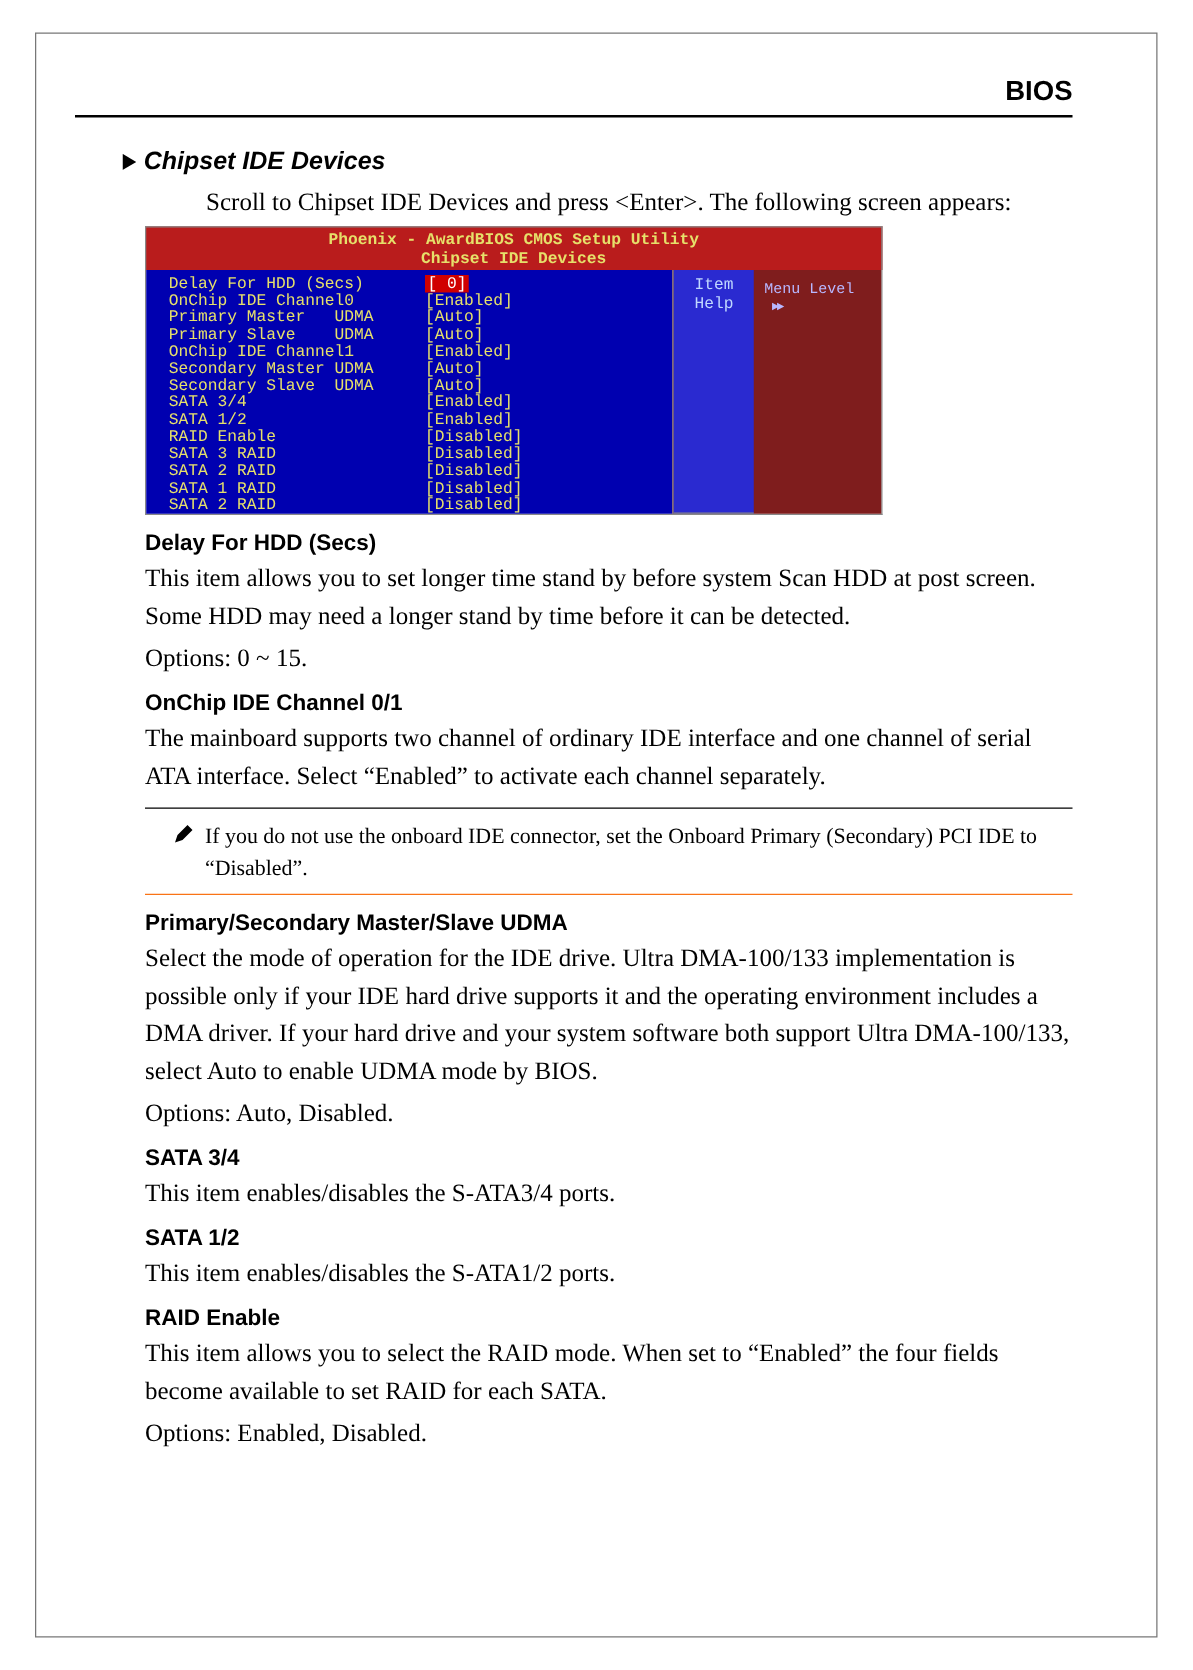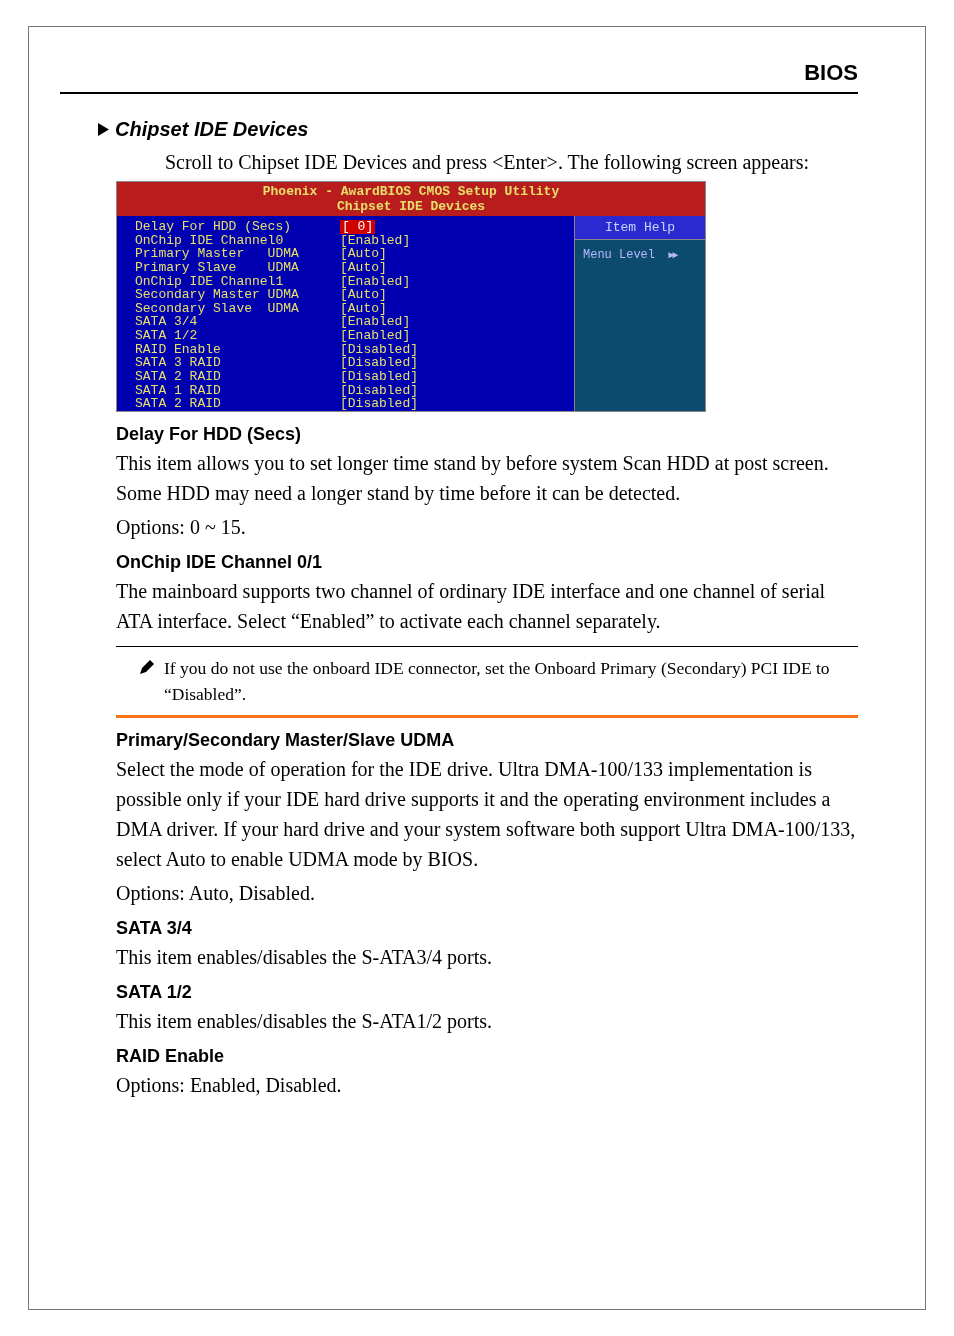--- a/index.html
+++ b/index.html
@@ -69,25 +69,25 @@
     border: 1px solid #888;
     border-top: none;
   }
   .bios-left {
     background: #0000b0;
     flex: 1;
     padding: 4px 8px 0 18px;
     min-height: 185px;
   }
   .bios-right {
-    background: #0c4a6e;
-    width: 131px;
+    background: #7f1d1d;
+    width: 167px;
     border-left: 1px solid #888;
     display: flex;
-    flex-direction: column;
+    flex-direction: row;
   }
   .bios-right-head {
     background: #2a2ad0;
     text-align: center;
     padding: 4px 0;
     color: #c0d8ff;
     border-bottom: 1px solid #888;
   }
   .bios-right-body {
     padding: 8px 8px;
@@ -119,21 +119,21 @@
     margin-top: 10px;
     margin-bottom: 3px;
   }
   .body-text {
     font-size: 20px;
     line-height: 1.5;
     margin-bottom: 4px;
   }
   .note-block {
     border-top: 1px solid #000;
-    border-bottom: 3px solid #f97316;
+    border-bottom: 1px solid #f97316;
     padding: 8px 0 8px 22px;
     margin: 10px 0 12px 0;
     font-size: 17.5px;
     line-height: 1.5;
     display: flex;
     gap: 8px;
   }
   .pencil-icon { flex-shrink: 0; margin-top: 3px; }
   .pencil-icon svg { display: block; }
 
@@ -271,17 +271,18 @@
     <div class="body-text">Select the mode of operation for the IDE drive. Ultra DMA-100/133 implementation is possible only if your IDE hard drive supports it and the operating environment includes a DMA driver. If your hard drive and your system software both support Ultra DMA-100/133, select Auto to enable UDMA mode by BIOS.</div>
     <div class="body-text">Options: Auto, Disabled.</div>
 
     <div class="sub-heading">SATA 3/4</div>
     <div class="body-text">This item enables/disables the S-ATA3/4 ports.</div>
 
     <div class="sub-heading">SATA 1/2</div>
     <div class="body-text">This item enables/disables the S-ATA1/2 ports.</div>
 
     <div class="sub-heading">RAID Enable</div>
+    <div class="body-text">This item allows you to select the RAID mode.  When set to “Enabled” the four fields become available to set RAID for each SATA.</div>
     <div class="body-text">Options: Enabled, Disabled.</div>
 
 
   </div>
 </div>
 
 </body></html>

